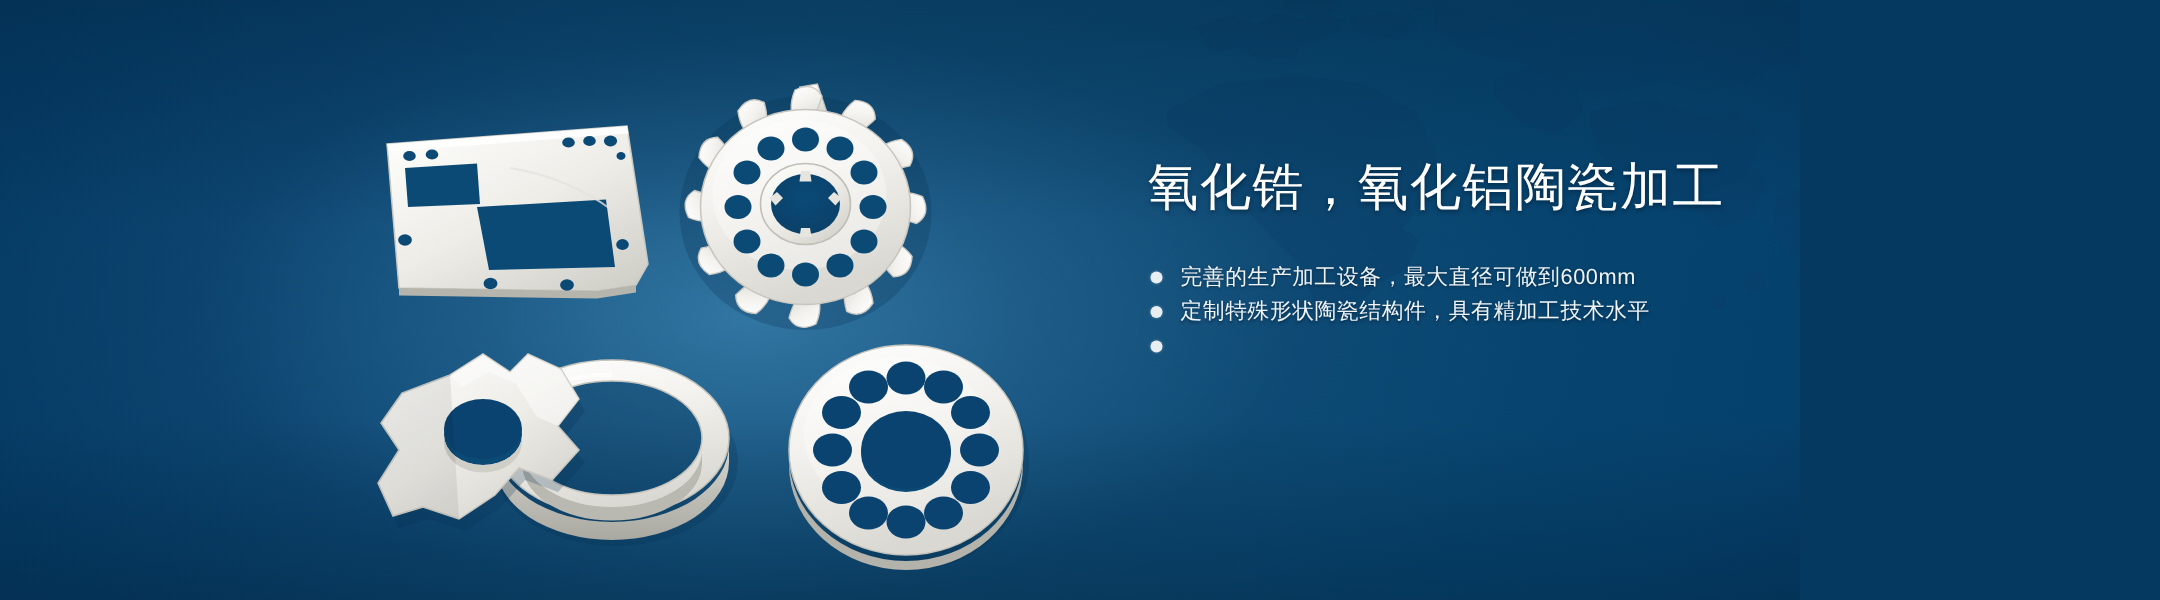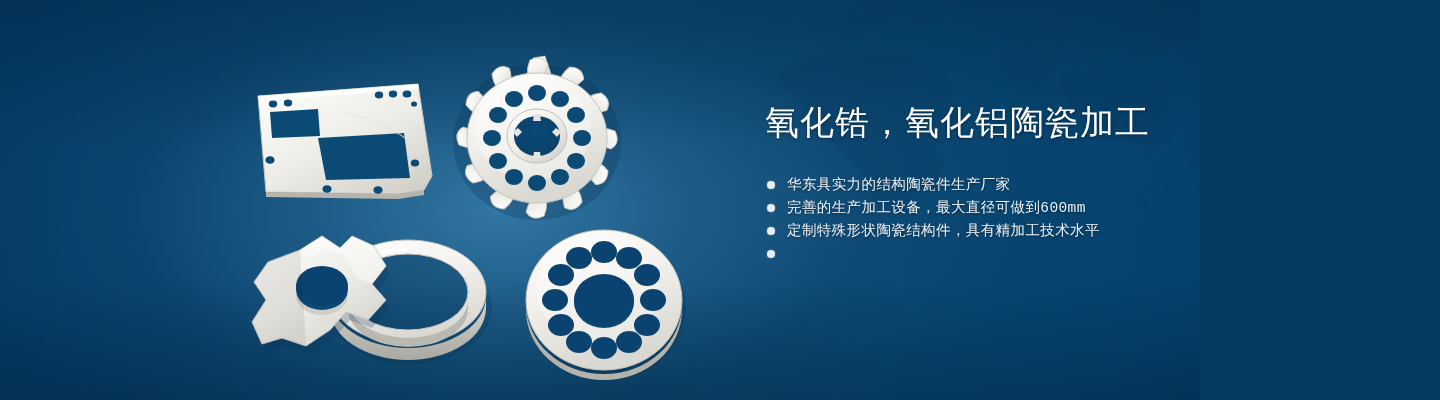--- a/index.html
+++ b/index.html
@@ -2,21 +2,21 @@
 <html><head>
 <meta charset="utf-8">
 <style>
   html,body{margin:0;padding:0;background:#05395f;}
   *{box-sizing:border-box;}
 
   .banner{
     position:relative;
     width:1200px;height:400px;
     overflow:hidden;
-    font-family:Liberation Mono, monospace;
+    font-family:Liberation Sans, sans-serif;
     background:#be185d;
   }
 
   
   .bg-base{
     position:absolute;inset:0;
     background:
       radial-gradient(ellipse 820px 420px at 500px 210px,
         rgba(52,120,165,0.95) 0%,
         rgba(40,100,145,0.70) 22%,
@@ -306,24 +306,20 @@
         <path d="M-78 4 a78 70 0 0 0 156 0 l0 6 a78 70 0 0 1 -156 0 Z" fill="#b3b2ab"></path>
       </g>
     </svg>
   </div>
 
   <div class="copy">
     <h1 class="headline">氧化锆，氧化铝陶瓷加工</h1>
     <ul class="bullets">
       <li class="bullet">
         <span class="dot"></span>
-        <span class="btext">华东具实力的结构陶瓷件生产厂家</span>
-      </li>
-      <li class="bullet">
-        <span class="dot"></span>
         <span class="btext">完善的生产加工设备，最大直径可做到600mm</span>
       </li>
       <li class="bullet">
         <span class="dot"></span>
         <span class="btext">定制特殊形状陶瓷结构件，具有精加工技术水平</span>
       </li>
       <li class="bullet">
         <span class="dot"></span>
       </li>
     </ul>

